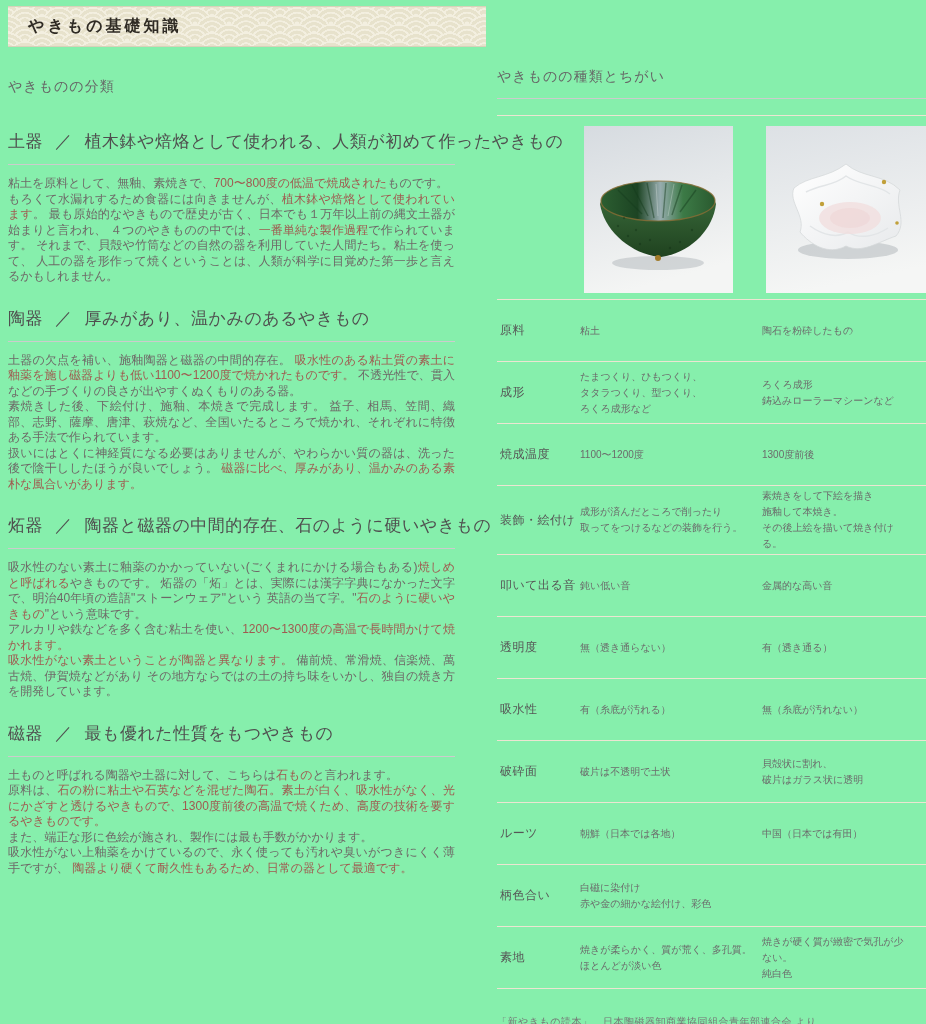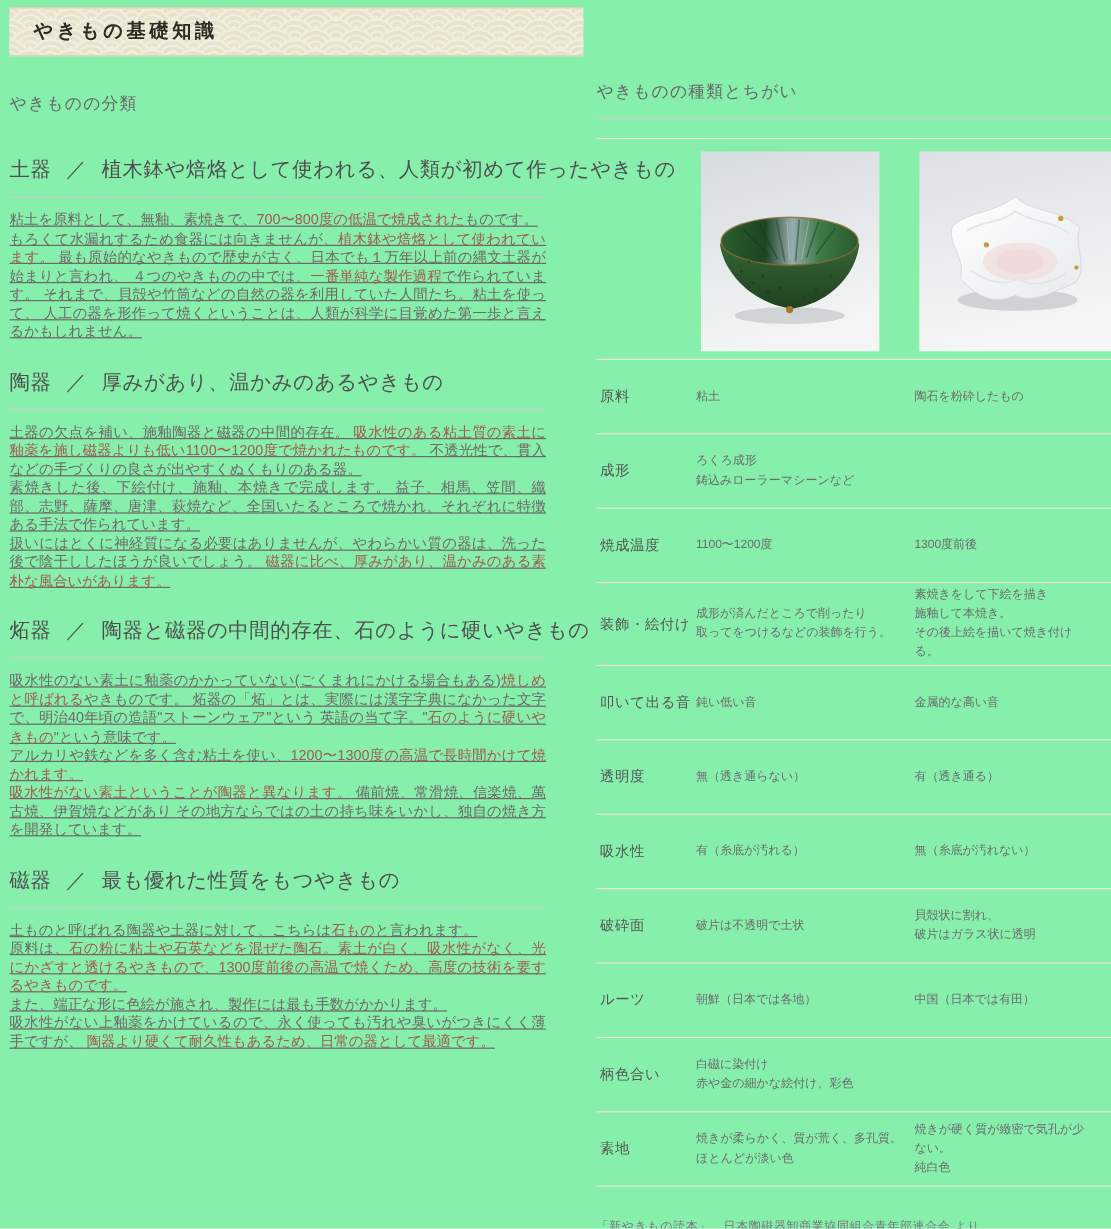--- a/index.html
+++ b/index.html
@@ -39,21 +39,20 @@
   .section{margin-top:22px;}
   .section:first-child{margin-top:34px;}
   .sec-title{
     font-size:17px;color:var(--title-text,#4f4f4f);white-space:nowrap;letter-spacing:0.5px;
   }
   .sec-title .sep{margin:0 12px;}
   .rule{border-top:1px solid var(--rule-gray,#cccccc);height:0;margin:11px 0;}
   .sec-body{
     font-size:12px;line-height:15.5px;color:var(--body-text,#6e6867);
     text-align:justify;
-    text-decoration:underline;
   }
   .sec-body .em{color:var(--em-text,#a05a50);}
   
   .rule-gray{border-top:1px solid var(--rule-gray,#cccccc);height:0;margin:12px 0 0 0;}
   .cmp-table{margin-top:16px;border-bottom:1px solid var(--rule-beige,#ece5d2);}
   .photos-row{
     border-top:1px solid var(--rule-beige,#ece5d2);
     padding:10px 0 6px 0;
     display:flex;justify-content:flex-end;gap:33px;
   }
@@ -212,20 +211,25 @@
             <div class="tlabel">原料</div>
             <div class="tcol tcol1">
               <div class="vline">粘土</div>
             </div>
             <div class="tcol tcol2">
               <div class="vline">陶石を粉砕したもの</div>
             </div>
           </div>
           <div class="trow">
             <div class="tlabel">成形</div>
+            <div class="tcol tcol1">
+              <div class="vline">たまつくり、ひもつくり、</div>
+              <div class="vline">タタラつくり、型つくり、</div>
+              <div class="vline">ろくろ成形など</div>
+            </div>
             <div class="tcol tcol2">
               <div class="vline">ろくろ成形</div>
               <div class="vline">鋳込みローラーマシーンなど</div>
             </div>
           </div>
           <div class="trow">
             <div class="tlabel">焼成温度</div>
             <div class="tcol tcol1">
               <div class="vline">1100〜1200度</div>
             </div>

